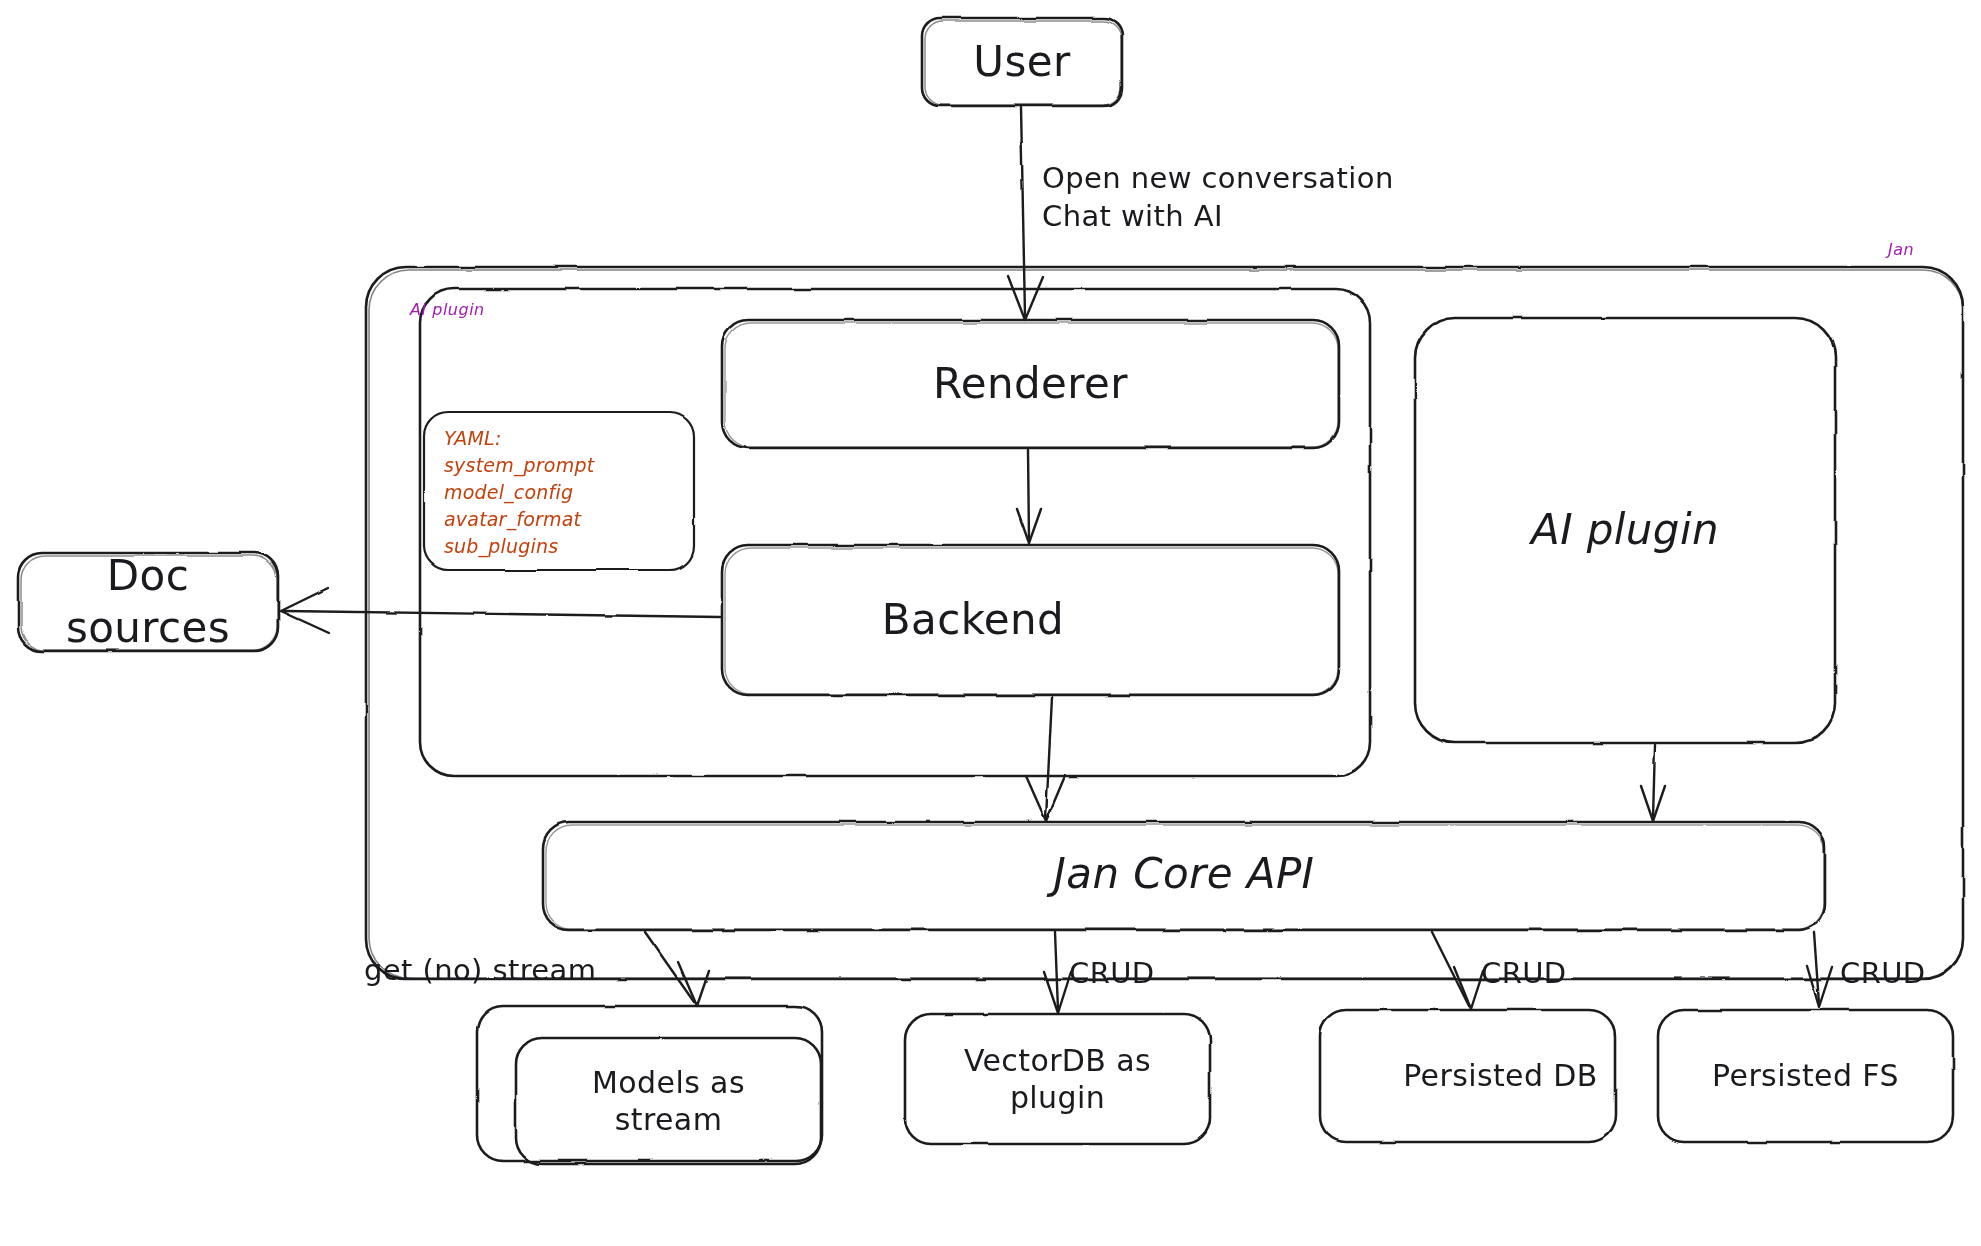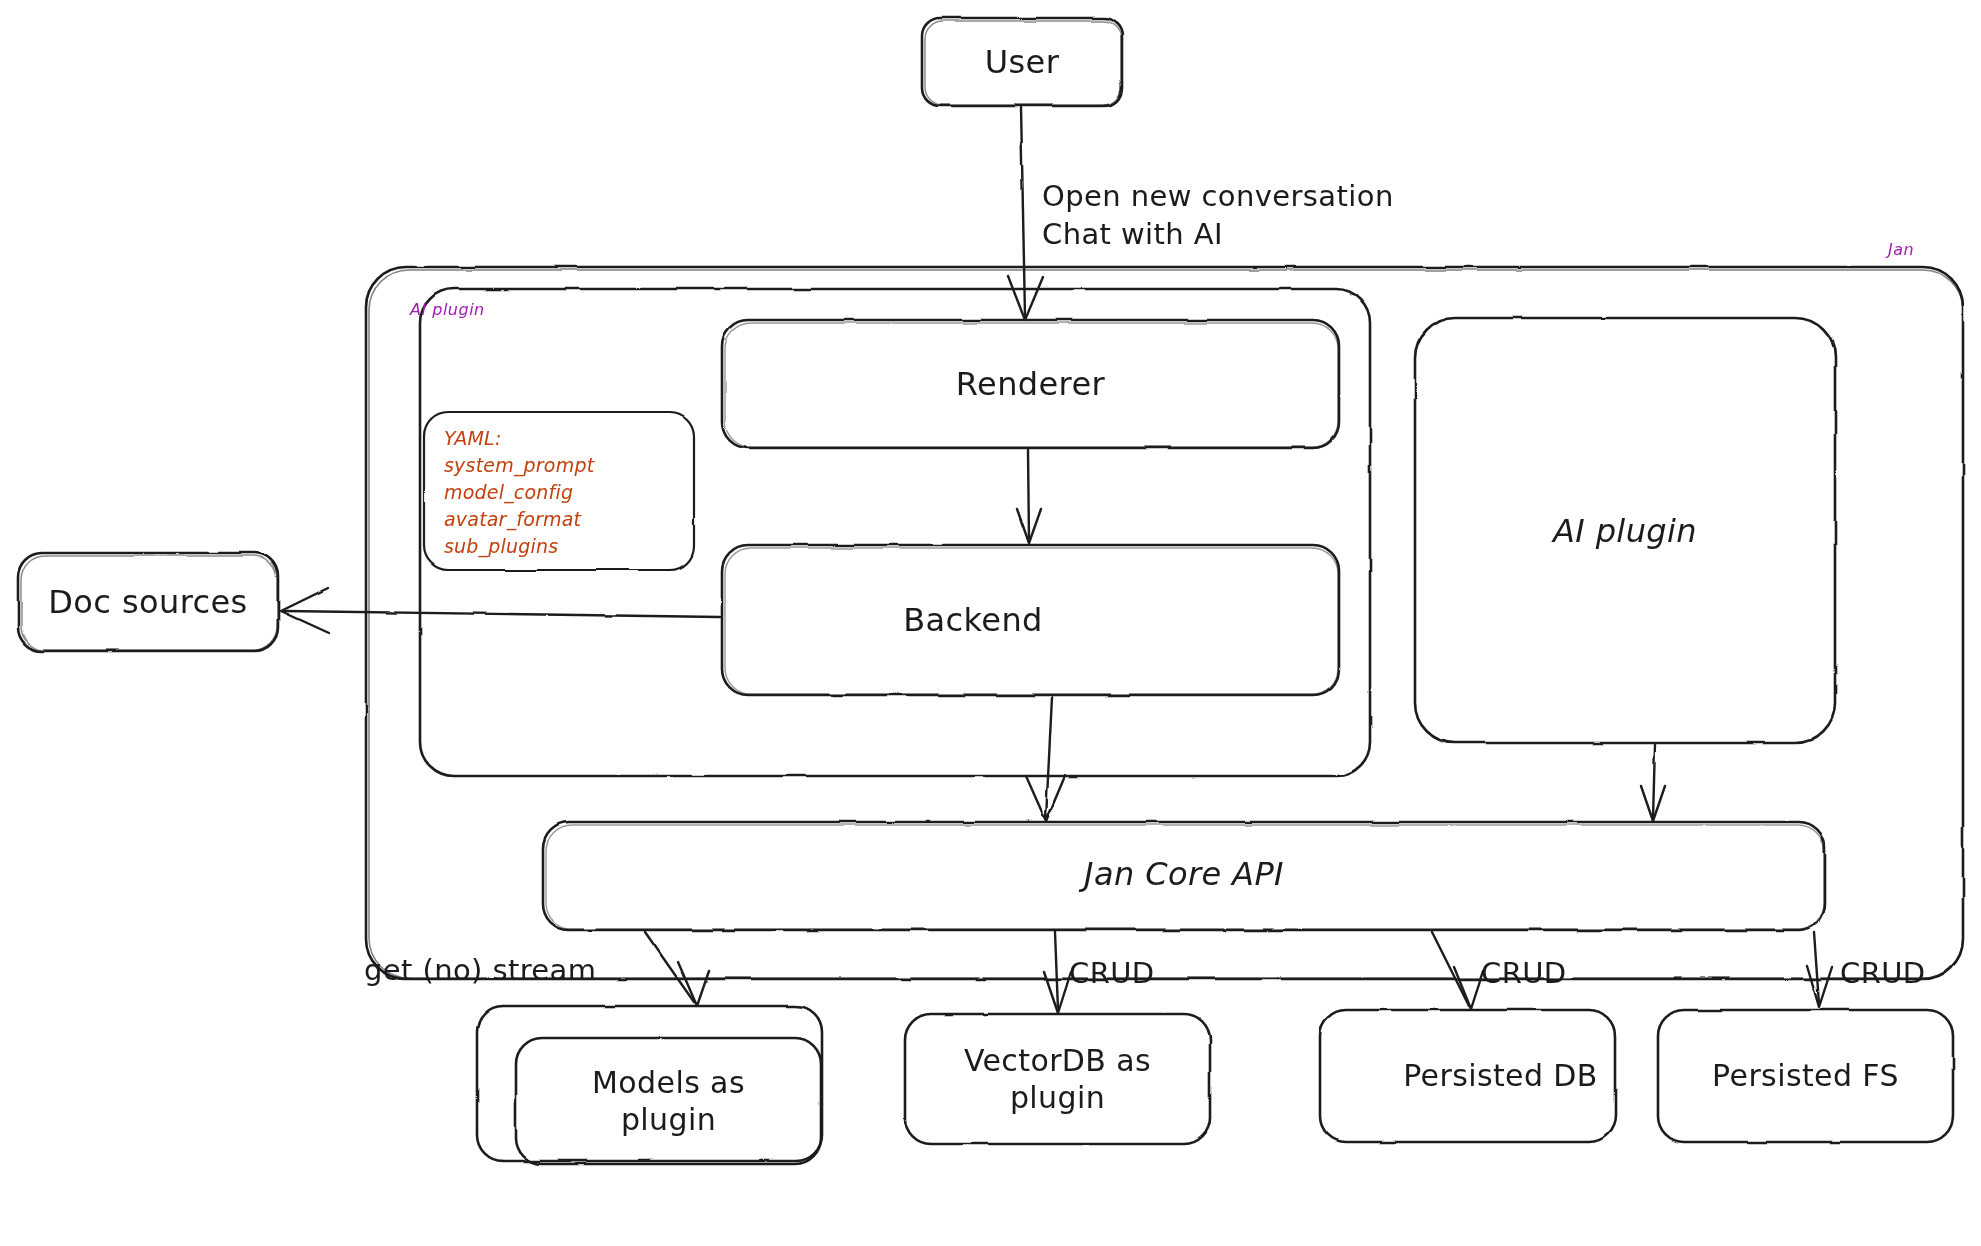--- a/index.html
+++ b/index.html
@@ -55,21 +55,21 @@
   .yaml-text {
     position: absolute;
     color: #c2410c;
     font-family: "DejaVu Sans", sans-serif;
     font-size: 19px;
     line-height: 1.42;
     letter-spacing: 0.2px;
     white-space: pre-line;
     font-style: italic;
   }
-  .sz-big   { font-size: 32px; }
+  .sz-big   { font-size: 42px; }
   .sz-mid   { font-size: 30px; }
   .sz-edge  { font-size: 29px; }
 </style>
 </head>
 <body>
 
 <div id="canvas">
 
   <svg class="layer" viewBox="0 0 1981 1246">
     <defs>
@@ -202,38 +202,38 @@
 
   <div class="node-label sz-big" style="left:722px; top:320px; width:617px; height:128px;">Renderer</div>
 
   <div class="node-label sz-big" style="left:722px; top:545px; width:502px; height:150px;">Backend</div>
 
   <div class="node-label sz-big" style="left:1415px; top:318px; width:420px; height:425px; font-style:italic;">AI plugin</div>
 
   <div class="node-label sz-big" style="left:543px; top:822px; width:1282px; height:104px; font-style:italic;">Jan Core API</div>
 
   <div class="node-label sz-mid" style="left:516px; top:1038px; width:305px; height:126px;">Models as
-plugin</div>
+stream</div>
 
   <div class="node-label sz-mid" style="left:905px; top:1014px; width:305px; height:130px;">VectorDB as
 plugin</div>
 
   <div class="node-label sz-mid" style="left:1320px; top:1010px; width:295px; height:132px;margin-left:33px;">Persisted DB</div>
 
   <div class="node-label sz-mid" style="left:1658px; top:1010px; width:295px; height:132px;">Persisted FS</div>
 
   <div class="node-label sz-big" style="left:18px; top:553px; width:260px; height:98px;">Doc sources</div>
 
   <div class="yaml-text" style="left:444px; top:425px; width:246px;">YAML:
 system_prompt
 model_config
 avatar_format
 sub_plugins</div>
 
-  <div class="edge-label sz-edge" style="left:1042px; top:178px;">Open new conversation
+  <div class="edge-label sz-edge" style="left:1042px; top:160px;">Open new conversation
 Chat with AI</div>
 
   <div class="edge-label sz-edge" style="left:364px; top:952px;">get (no) stream</div>
 
   <div class="edge-label sz-edge" style="left:1069px; top:955px;">CRUD</div>
 
   <div class="edge-label sz-edge" style="left:1481px; top:955px;">CRUD</div>
 
   <div class="edge-label sz-edge" style="left:1840px; top:955px;">CRUD</div>
 

